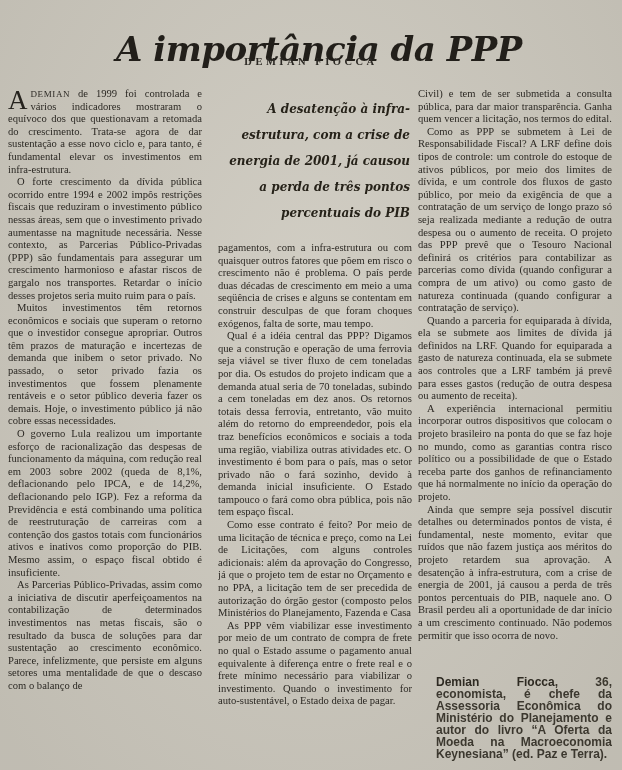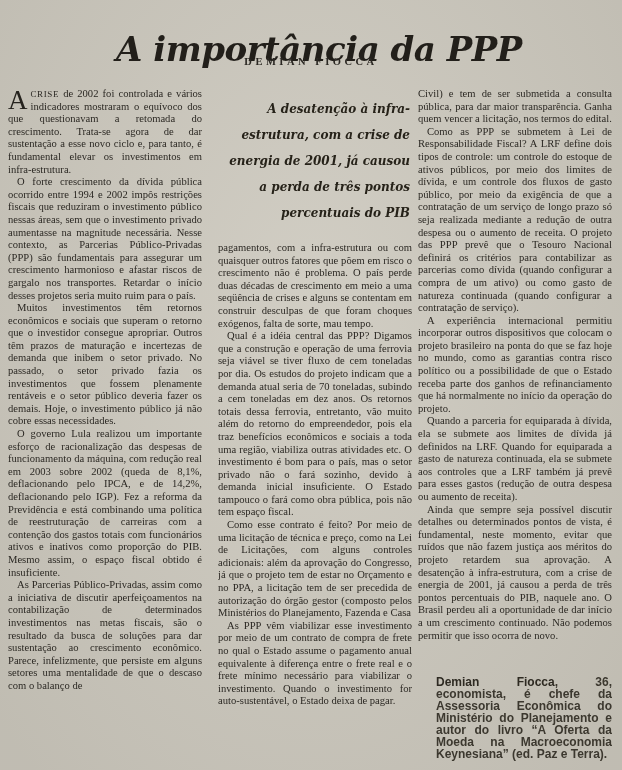--- a/index.html
+++ b/index.html
@@ -96,43 +96,43 @@
 <body>
 
 <div class="page">
 
   <h1 class="headline">A importância da PPP</h1>
 
   <div class="byline">DEMIAN FIOCCA</div>
 
   <div class="col col-1">
     <p class="no-indent">
-      <span class="dropcap">A</span><span class="smallcaps">CRISE</span>
-      <span>de 2002 foi controlada e vários indicadores mostraram o equívoco dos que questionavam a retomada do crescimento. Trata-se agora de dar sustentação a esse novo ciclo e, para tanto, é fundamental elevar os investimentos em infra-estrutura.</span>
+      <span class="dropcap">A</span><span class="smallcaps">DEMIAN</span>
+      <span>de 1999 foi controlada e vários indicadores mostraram o equívoco dos que questionavam a retomada do crescimento. Trata-se agora de dar sustentação a esse novo ciclo e, para tanto, é fundamental elevar os investimentos em infra-estrutura.</span>
     </p>
     <p>O forte crescimento da dívida pública ocorrido entre 1994 e 2002 impôs restrições fiscais que reduziram o investimento público nessas áreas, sem que o investimento privado aumentasse na magnitude necessária. Nesse contexto, as Parcerias Público-Privadas (PPP) são fundamentais para assegurar um crescimento harmonioso e afastar riscos de gargalo nos transportes. Retardar o início desses projetos seria muito ruim para o país.</p>
     <p>Muitos investimentos têm retornos econômicos e sociais que superam o retorno que o investidor consegue apropriar. Outros têm prazos de maturação e incertezas de demanda que inibem o setor privado. No passado, o setor privado fazia os investimentos que fossem plenamente rentáveis e o setor público deveria fazer os demais. Hoje, o investimento público já não cobre essas necessidades.</p>
     <p>O governo Lula realizou um importante esforço de racionalização das despesas de funcionamento da máquina, com redução real em 2003 sobre 2002 (queda de 8,1%, deflacionando pelo IPCA, e de 14,2%, deflacionando pelo IGP). Fez a reforma da Previdência e está combinando uma política de reestruturação de carreiras com a contenção dos gastos totais com funcionários ativos e inativos como proporção do PIB. Mesmo assim, o espaço fiscal obtido é insuficiente.</p>
     <p>As Parcerias Público-Privadas, assim como a iniciativa de discutir aperfeiçoamentos na contabilização de determinados investimentos nas metas fiscais, são o resultado da busca de soluções para dar sustentação ao crescimento econômico. Parece, infelizmente, que persiste em alguns setores uma mentalidade de que o descaso com o balanço de</p>
   </div>
 
   <div class="col col-2">
     <div class="pull-quote">A desatenção à infra-estrutura, com a crise de energia de 2001, já causou a perda de três pontos percentuais do PIB</div>
     <p class="no-indent">pagamentos, com a infra-estrutura ou com quaisquer outros fatores que põem em risco o crescimento não é problema. O país perde duas décadas de crescimento em meio a uma seqüência de crises e alguns se contentam em construir desculpas de que foram choques exógenos, falta de sorte, mau tempo.</p>
     <p>Qual é a idéia central das PPP? Digamos que a construção e operação de uma ferrovia seja viável se tiver fluxo de cem toneladas por dia. Os estudos do projeto indicam que a demanda atual seria de 70 toneladas, subindo a cem toneladas em dez anos. Os retornos totais dessa ferrovia, entretanto, vão muito além do retorno do empreendedor, pois ela traz benefícios econômicos e sociais a toda uma região, viabiliza outras atividades etc. O investimento é bom para o país, mas o setor privado não o fará sozinho, devido à demanda inicial insuficiente. O Estado tampouco o fará como obra pública, pois não tem espaço fiscal.</p>
     <p>Como esse contrato é feito? Por meio de uma licitação de técnica e preço, como na Lei de Licitações, com alguns controles adicionais: além da aprovação do Congresso, já que o projeto tem de estar no Orçamento e no PPA, a licitação tem de ser precedida de autorização do órgão gestor (composto pelos Ministérios do Planejamento, Fazenda e Casa</p>
     <p>As PPP vêm viabilizar esse investimento por meio de um contrato de compra de frete no qual o Estado assume o pagamento anual equivalente à diferença entre o frete real e o frete mínimo necessário para viabilizar o investimento. Quando o investimento for auto-sustentável, o Estado deixa de pagar.</p>
   </div>
 
   <div class="col col-3">
     <div class="col-3-text">
       <p class="no-indent">Civil) e tem de ser submetida a consulta pública, para dar maior transparência. Ganha quem vencer a licitação, nos termos do edital.</p>
       <p>Como as PPP se submetem à Lei de Responsabilidade Fiscal? A LRF define dois tipos de controle: um controle do estoque de ativos públicos, por meio dos limites de dívida, e um controle dos fluxos de gasto público, por meio da exigência de que a contratação de um serviço de longo prazo só seja realizada mediante a redução de outra despesa ou o aumento de receita. O projeto das PPP prevê que o Tesouro Nacional definirá os critérios para contabilizar as parcerias como dívida (quando configurar a compra de um ativo) ou como gasto de natureza continuada (quando configurar a contratação de serviço).</p>
+      <p>Quando a parceria for equiparada à dívida, ela se submete aos limites de dívida já definidos na LRF. Quando for equiparada a gasto de natureza continuada, ela se submete aos controles que a LRF também já prevê para esses gastos (redução de outra despesa ou aumento de receita).</p>
       <p>A experiência internacional permitiu incorporar outros dispositivos que colocam o projeto brasileiro na ponta do que se faz hoje no mundo, como as garantias contra risco político ou a possibilidade de que o Estado receba parte dos ganhos de refinanciamento que há normalmente no início da operação do projeto.</p>
-      <p>Quando a parceria for equiparada à dívida, ela se submete aos limites de dívida já definidos na LRF. Quando for equiparada a gasto de natureza continuada, ela se submete aos controles que a LRF também já prevê para esses gastos (redução de outra despesa ou aumento de receita).</p>
       <p>Ainda que sempre seja possível discutir detalhes ou determinados pontos de vista, é fundamental, neste momento, evitar que ruídos que não fazem justiça aos méritos do projeto retardem sua aprovação. A desatenção à infra-estrutura, com a crise de energia de 2001, já causou a perda de três pontos percentuais do PIB, naquele ano. O Brasil perdeu ali a oportunidade de dar início a um crescimento continuado. Não podemos permitir que isso ocorra de novo.</p>
     </div>
     <div class="bio">
       <span class="bio-name">Demian Fiocca</span><span>, 36, economista, é chefe da Assessoria Econômica do Ministério do Planejamento e autor do livro “A Oferta da Moeda na Macroeconomia Keynesiana” (ed. Paz e Terra).</span>
     </div>
   </div>
 
 </div>
 
 </body></html>

